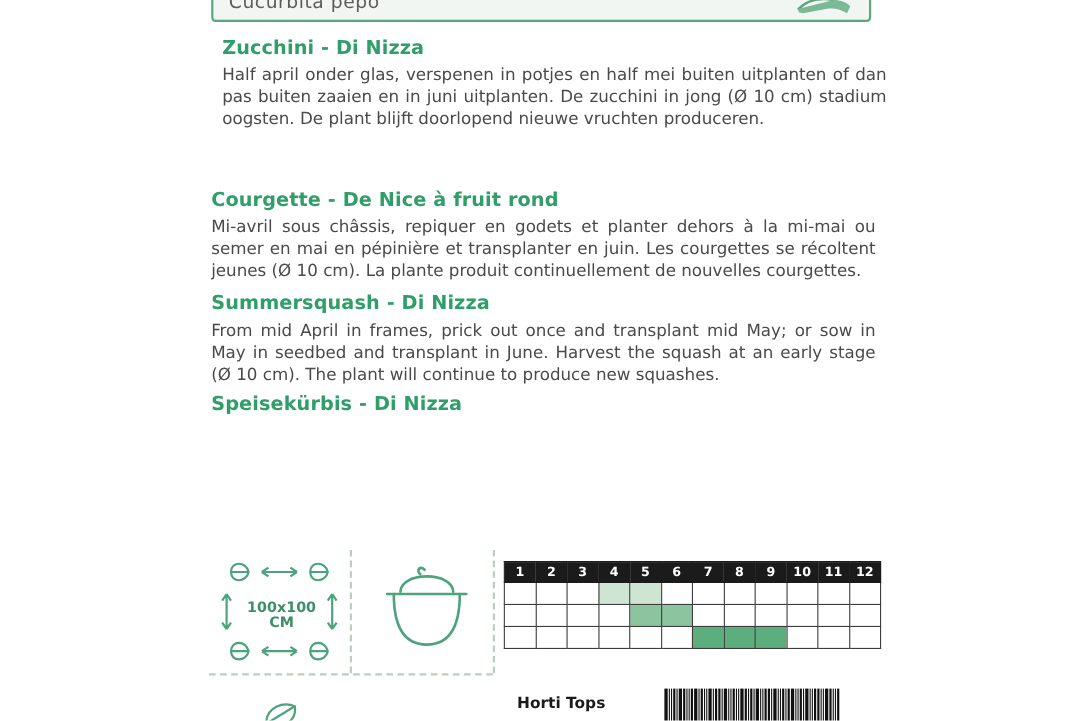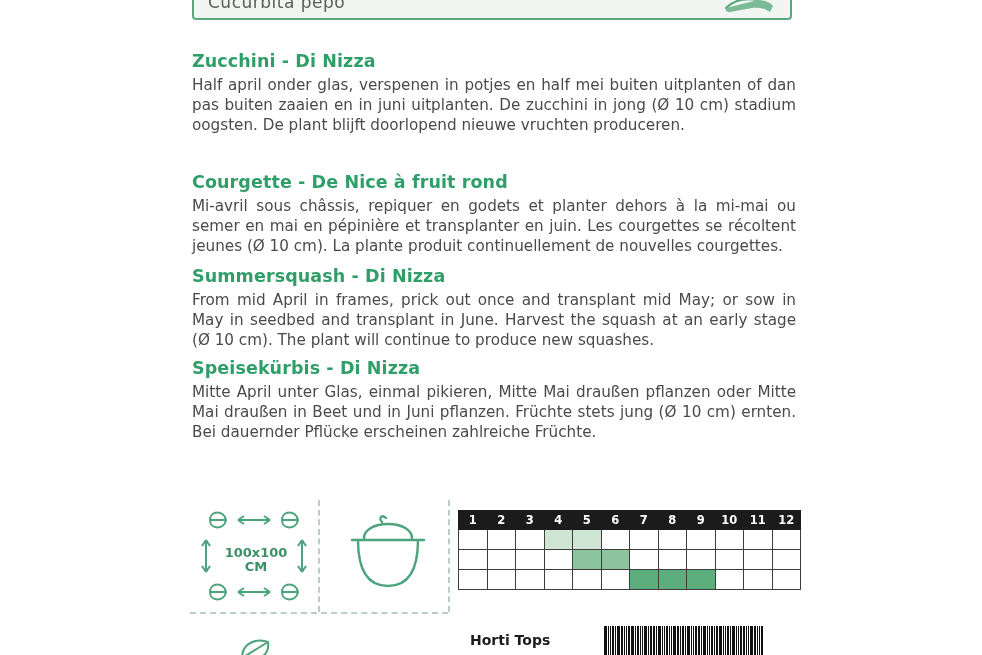--- a/index.html
+++ b/index.html
@@ -68,21 +68,21 @@
   }
   .block p {
     margin: 0;
     font-size: 15.2px;
     line-height: 1.33;
     color: #4a4a4a;
     text-align: justify;
     font-family: "DejaVu Sans", sans-serif;
   }
 
-  #block-0 { top: 51px; }
+  #block-0 { top: 34px; margin-left: 10px; }
   #block-1 { top: 144px; margin-top: 28px; }
   #block-2 { top: 266px; }
   #block-3 { top: 358px; }
 
   
   .pictos {
     position: absolute;
     left: 190px;
     top: 500px;
     width: 600px;
@@ -252,21 +252,20 @@
     <p>Mi-avril sous châssis, repiquer en godets et planter dehors à la mi-mai ou semer en mai en pépinière et transplanter en juin. Les courgettes se récoltent jeunes (Ø 10 cm). La plante produit continuellement de nouvelles courgettes.</p>
   </div>
 
   <div class="block" id="block-2">
     <h2>Summersquash - Di Nizza</h2>
     <p>From mid April in frames, prick out once and transplant mid May; or sow in May in seedbed and transplant in June. Harvest the squash at an early stage (Ø 10 cm). The plant will continue to produce new squashes.</p>
   </div>
 
   <div class="block" id="block-3">
     <h2>Speisekürbis - Di Nizza</h2>
-    <p>Mitte April unter Glas, einmal pikieren, Mitte Mai draußen pflanzen oder Mitte Mai draußen in Beet und in Juni pflanzen. Früchte stets jung (Ø 10 cm) ernten. Bei dauernder Pflücke erscheinen zahlreiche Früchte.</p>
   </div>
 
   <div class="pictos">
 
     <div class="dash-v a"></div>
     <div class="dash-v b"></div>
     <div class="dash-h"></div>
 
     <div class="spacing-picto">
       <svg viewBox="0 0 116 100" width="116" height="100">

